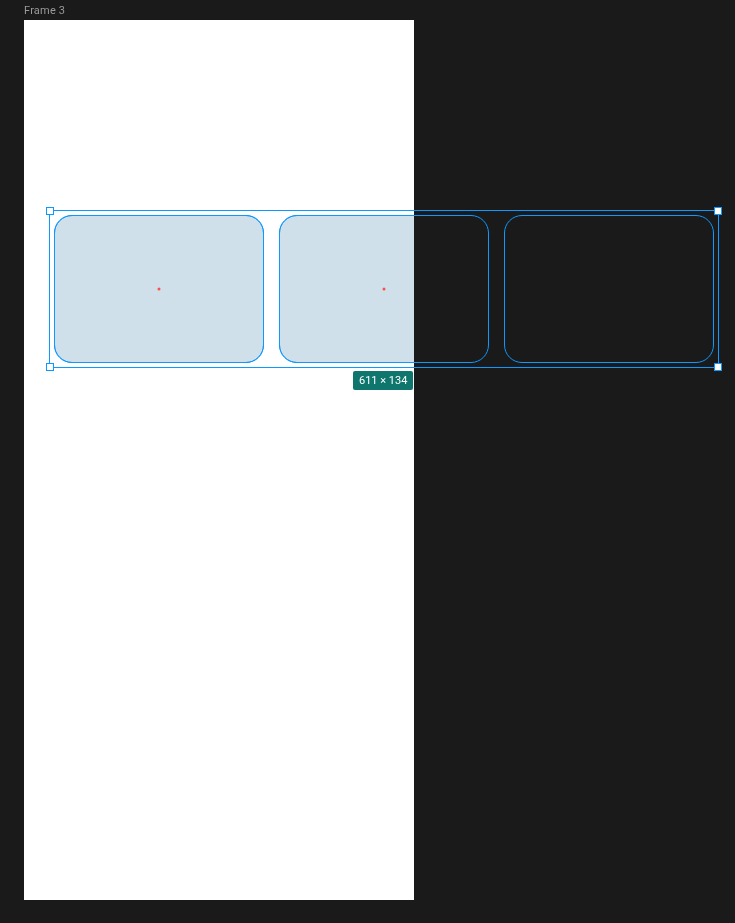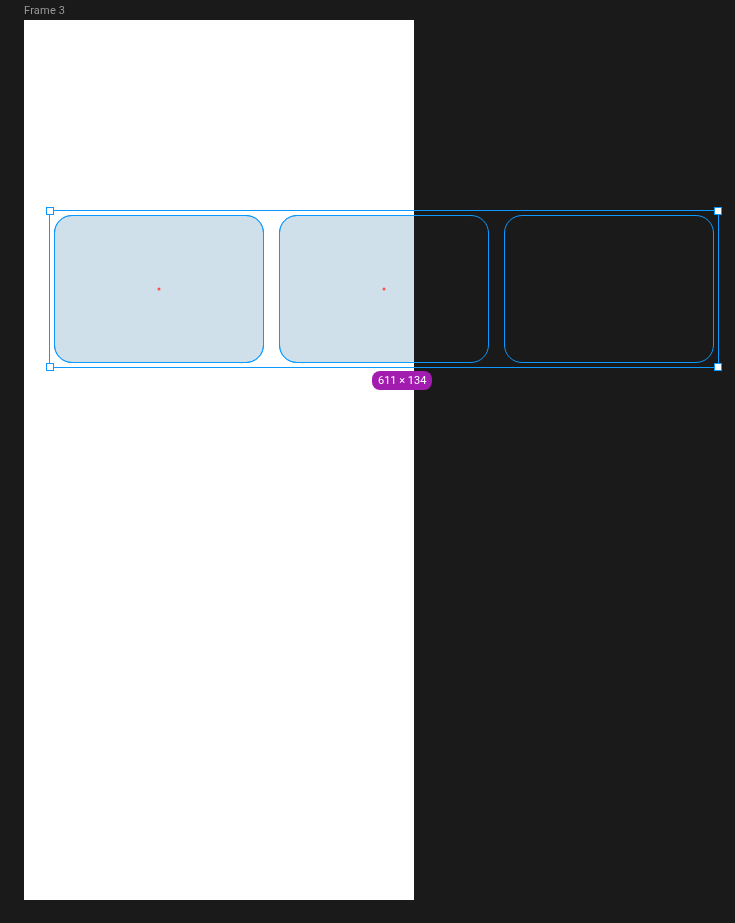--- a/index.html
+++ b/index.html
@@ -81,27 +81,26 @@
     }
     .h-tl { left: -4px; top: -4px; }
     .h-tr { right: -4px; top: -4px; }
     .h-bl { left: -4px; bottom: -4px; }
     .h-br { right: -4px; bottom: -4px; }
 
     .size-badge {
       position: absolute;
       left: 353px;
       top: 371px;
-      background: #a21caf;
+      background: #0f766e;
       color: #ffffff;
       font-size: 11px;
       padding: 3px 6px;
-      border-radius: 8px;
+      border-radius: 2px;
       white-space: nowrap;
-      margin-left: 19px;
     }
   </style>
 </head>
 <body>
 
 <div class="frame-label">Frame 3</div>
 
 <div class="frame"></div>
 
 <div class="clip-white">

